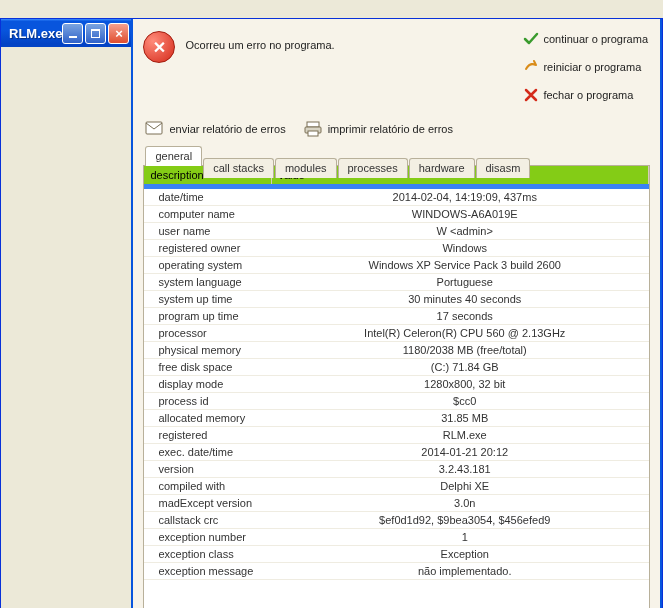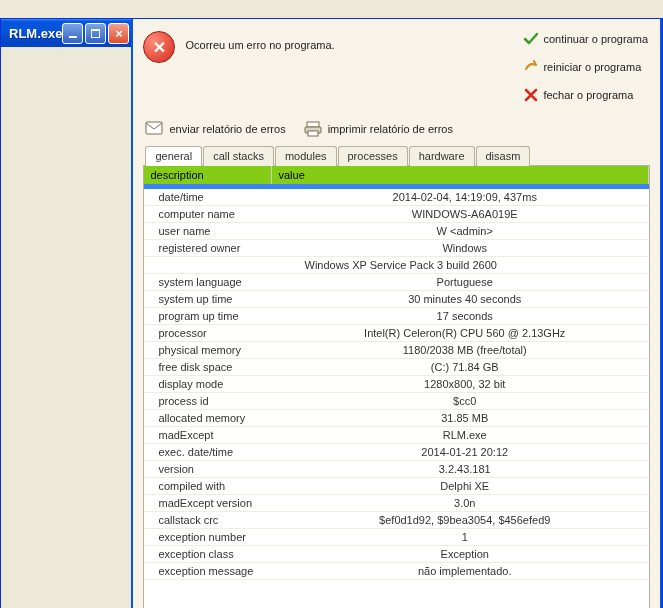--- a/index.html
+++ b/index.html
@@ -82,21 +82,21 @@
   padding: 3px 9px 3px 9px;
   border:1px solid #b8b09a;
   border-bottom:none;
   background:#f3efe3;
   font-size:11px;
   margin-right:1px;
   border-radius:3px 3px 0 0;
   cursor:pointer;
   color:#333;
   position:relative;
-  top:1px;
+  top:13px;
 }
 .tab.active {
   background:#fff;
   border-color:#b8b09a;
   z-index:3;
   top:1px;
   padding-bottom:4px;
 }
 
 .panel {
@@ -227,20 +227,21 @@
           </div>
           <div class="row">
             <div class="cell cell-desc">user name</div>
             <div class="cell cell-val">W  &lt;admin&gt;</div>
           </div>
           <div class="row">
             <div class="cell cell-desc">registered owner</div>
             <div class="cell cell-val">Windows</div>
           </div>
           <div class="row">
+            <div class="cell cell-desc">operating system</div>
             <div class="cell cell-val">Windows XP Service Pack 3 build 2600</div>
           </div>
           <div class="row">
             <div class="cell cell-desc">system language</div>
             <div class="cell cell-val">Portuguese</div>
           </div>
           <div class="row">
             <div class="cell cell-desc">system up time</div>
             <div class="cell cell-val">30 minutes 40 seconds</div>
           </div>
@@ -266,21 +267,21 @@
           </div>
           <div class="row">
             <div class="cell cell-desc">process id</div>
             <div class="cell cell-val">$cc0</div>
           </div>
           <div class="row">
             <div class="cell cell-desc">allocated memory</div>
             <div class="cell cell-val">31.85 MB</div>
           </div>
           <div class="row">
-            <div class="cell cell-desc">madExcept</div>
+            <div class="cell cell-desc">registered</div>
             <div class="cell cell-val">RLM.exe</div>
           </div>
           <div class="row">
             <div class="cell cell-desc">exec. date/time</div>
             <div class="cell cell-val">2014-01-21 20:12</div>
           </div>
           <div class="row">
             <div class="cell cell-desc">version</div>
             <div class="cell cell-val">3.2.43.181</div>
           </div>

